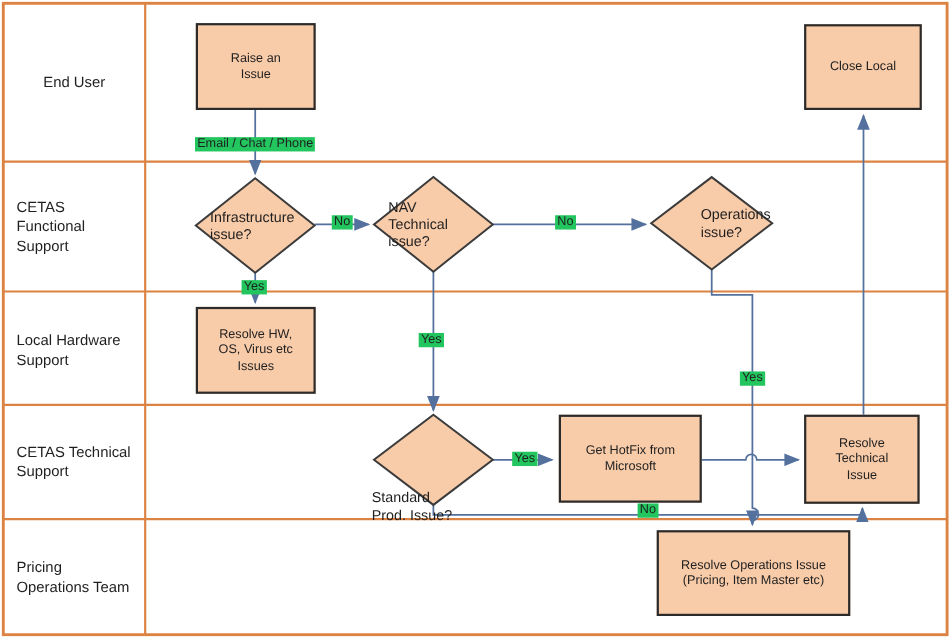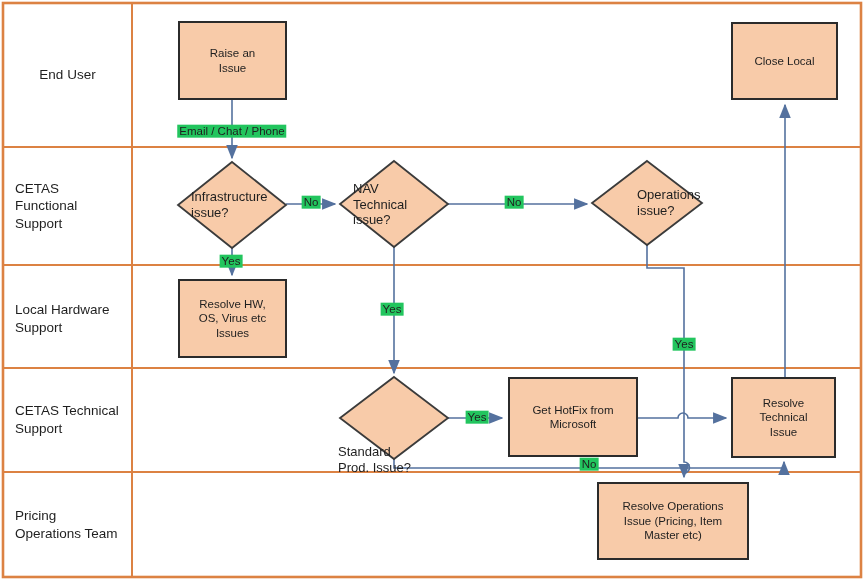--- a/index.html
+++ b/index.html
@@ -63,21 +63,21 @@
   <div class="lane-label" style="top:147px;height:118px;">CETAS Functional Support</div>
   <div class="lane-label" style="top:265px;height:108px;">Local Hardware Support</div>
   <div class="lane-label" style="top:368px;height:104px;">CETAS Technical Support</div>
   <div class="lane-label" style="top:472px;height:105px;">Pricing Operations Team</div>
 
   <div class="node" style="left:178px;top:21px;width:109px;height:79px;">Raise an Issue</div>
   <div class="node" style="left:731px;top:22px;width:107px;height:78px;">Close Local</div>
   <div class="node" style="left:178px;top:279px;width:109px;height:79px;">Resolve HW, OS, Virus etc Issues</div>
   <div class="node" style="left:508px;top:377px;width:130px;height:80px;">Get HotFix from Microsoft</div>
   <div class="node" style="left:731px;top:377px;width:105px;height:81px;">Resolve Technical Issue</div>
-  <div class="node" style="left:597px;top:482px;width:152px;height:78px;">Resolve Operations Issue (Pricing, Item Master etc)</div>
+  <div class="node" style="left:597px;top:482px;width:176px;height:78px;">Resolve Operations Issue (Pricing, Item Master etc)</div>
 
   <div class="dlabel" style="left:232px;top:205px;width:82px;">Infrastructure issue?</div>
   <div class="dlabel" style="left:394px;top:204px;width:82px;">NAV Technical issue?</div>
   <div class="dlabel" style="left:672px;top:203px;width:70px;">Operations issue?</div>
   <div class="dlabel" style="left:379px;top:418px;width:82px;margin-top:42px;">Standard Prod. Issue?</div>
 
   <div class="elabel" style="left:232px;top:131px;">Email / Chat / Phone</div>
   <div class="elabel" style="left:311px;top:202px;">No</div>
   <div class="elabel" style="left:514px;top:202px;">No</div>
   <div class="elabel" style="left:231px;top:261px;">Yes</div>

